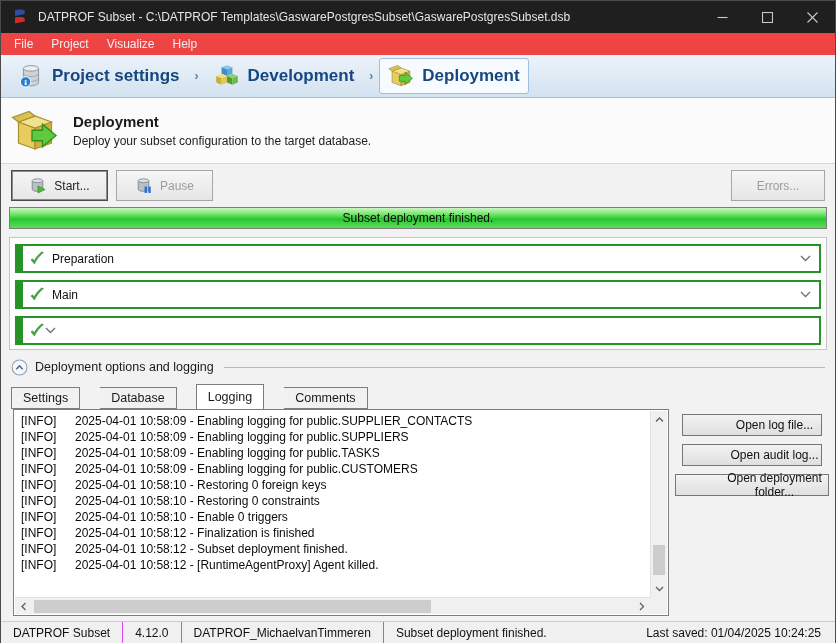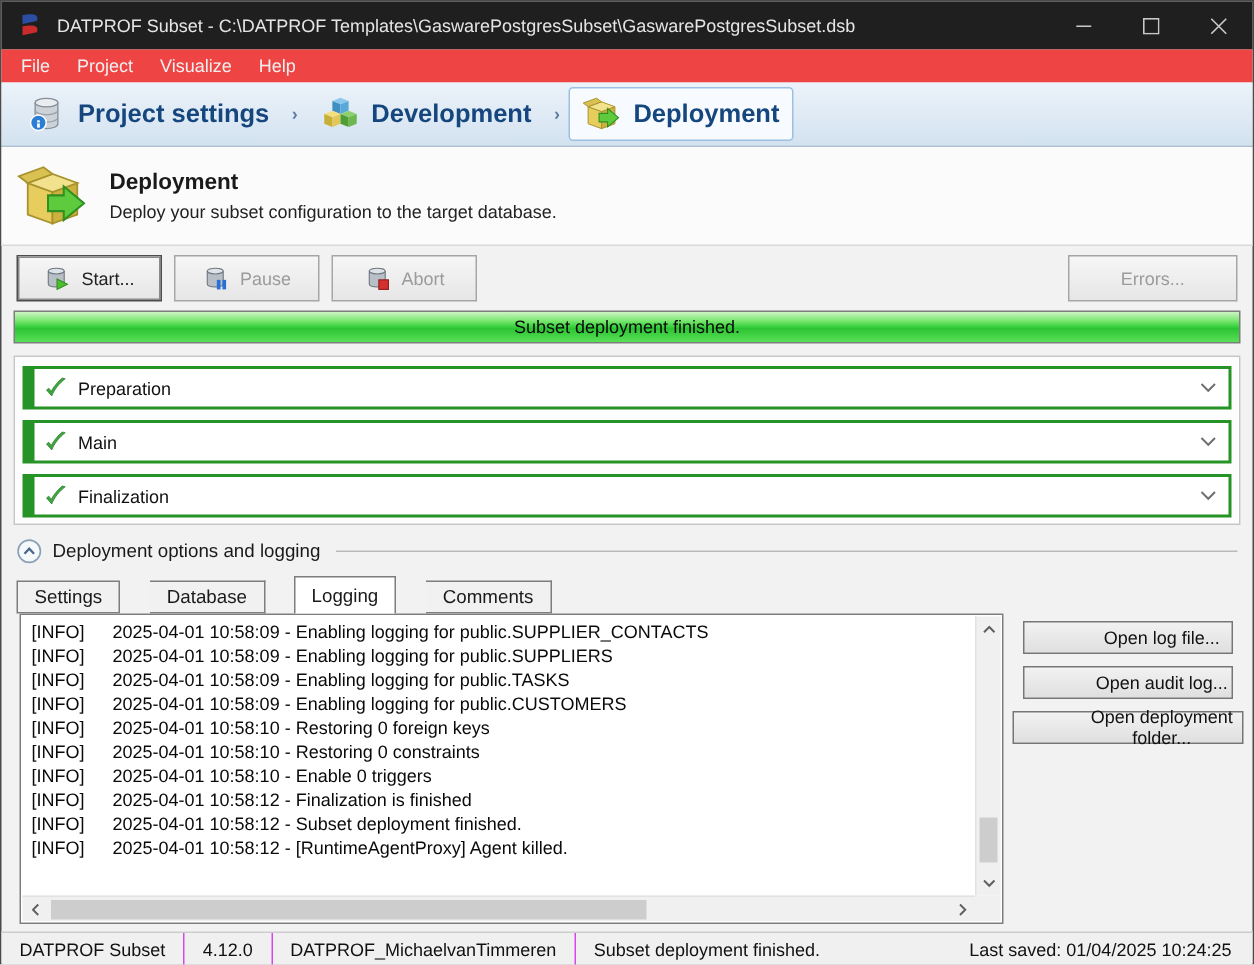--- a/index.html
+++ b/index.html
@@ -34,21 +34,21 @@
 
   
   .toolbar { height:43px; display:flex; align-items:center; padding:0 10px; gap:8px; flex:0 0 auto; }
   .btn { height:31px; background:linear-gradient(#f6f6f6,#e6e6e6); border:1px solid #a6a6a6; font-size:12px; color:#222;
          display:flex; align-items:center; justify-content:center; gap:8px; font-family:inherit; }
   .btn.w97 { width:97px; }
   .btn.default { border-color:#4d4d4d; box-shadow:0 0 0 1px #8a8a8a inset; }
   .btn.disabled { color:#9b9b9b; }
   .btn .bicon { width:17px; height:17px; }
   .spacer { flex:1; }
-  .btn.errors { width:113px; height:31px; }
+  .btn.errors { width:94px; height:31px; }
 
   
   .progress { height:22px; margin:0 8px; border:1px solid #7c7c7c; position:relative; flex:0 0 auto;
               background:linear-gradient(#cdf4c6 0%, #7ee873 28%, #35d13c 50%, #2cc433 55%, #59df57 100%); }
   .progress .ptext { position:absolute; inset:0; display:flex; align-items:center; justify-content:center; color:#0a0a0a; font-size:12px; }
 
   
   .sections { margin:8px 8px 0; height:113px; border:1px solid #c6c6c6; background:#fdfdfd; padding:6px 5px; flex:0 0 auto; }
   .section-row { height:29px; border:2px solid #259325; border-left:8px solid #259325; background:#fff; display:flex; align-items:center; padding:0 8px 0 6px; margin-bottom:7px; }
   .section-row:last-child { margin-bottom:0; }
@@ -200,28 +200,20 @@
     </button>
     <button class="btn w97 disabled">
       <svg class="bicon" viewBox="0 0 16 16">
         <path d="M3 3.5 v8 c0 1.2 2.2 2 5 2 s5 -.8 5 -2 v-8" fill="#b9bfc6" stroke="#6f7780" stroke-width="0.7"></path>
         <ellipse cx="8" cy="3.5" rx="5" ry="1.8" fill="#dde2e8" stroke="#6f7780" stroke-width="0.7"></ellipse>
         <rect x="9" y="9" width="2.3" height="6" fill="#2a6fd4"></rect>
         <rect x="12.5" y="9" width="2.3" height="6" fill="#2a6fd4"></rect>
       </svg>
       <span>Pause</span>
     </button>
-    <button class="btn w97 disabled">
-      <svg class="bicon" viewBox="0 0 16 16">
-        <path d="M3 3.5 v8 c0 1.2 2.2 2 5 2 s5 -.8 5 -2 v-8" fill="#b9bfc6" stroke="#6f7780" stroke-width="0.7"></path>
-        <ellipse cx="8" cy="3.5" rx="5" ry="1.8" fill="#dde2e8" stroke="#6f7780" stroke-width="0.7"></ellipse>
-        <rect x="9" y="9" width="6" height="6" fill="#d43030" stroke="#8f1f1f" stroke-width="0.7"></rect>
-      </svg>
-      <span>Abort</span>
-    </button>
     <div class="spacer"></div>
     <button class="btn errors disabled">
       <span>Errors...</span>
     </button>
   </div>
 
   <div class="progress">
     <div class="ptext">Subset deployment finished.</div>
   </div>
 
@@ -241,21 +233,20 @@
       </svg>
       <span class="slabel">Main</span>
       <svg class="chevdown" viewBox="0 0 11 7">
         <path d="M1 1 L5.5 5.5 L10 1" stroke="#6f6f6f" fill="none" stroke-width="1.3"></path>
       </svg>
     </div>
     <div class="section-row">
       <svg class="checkicon" viewBox="0 0 16 16">
         <path d="M2 9 L5.5 13 C7 9 10.5 4.5 14.5 1.5 L12.5 1 C9.5 3.5 6.6 7 5.2 9.8 L3.5 7.8 Z" fill="#3fa63f" stroke="#2e7d2e" stroke-width="0.5"></path>
       </svg>
-      <span class="slabel">Finalization</span>
       <svg class="chevdown" viewBox="0 0 11 7">
         <path d="M1 1 L5.5 5.5 L10 1" stroke="#6f6f6f" fill="none" stroke-width="1.3"></path>
       </svg>
     </div>
   </div>
 
   <div class="optrow">
     <svg class="collapse-btn" viewBox="0 0 16 16">
       <circle cx="8" cy="8" r="7" fill="#f5f9fc" stroke="#89a0b6" stroke-width="1"></circle>
       <path d="M5 9.6 L8 6.4 L11 9.6" stroke="#47688a" fill="none" stroke-width="1.4"></path>

